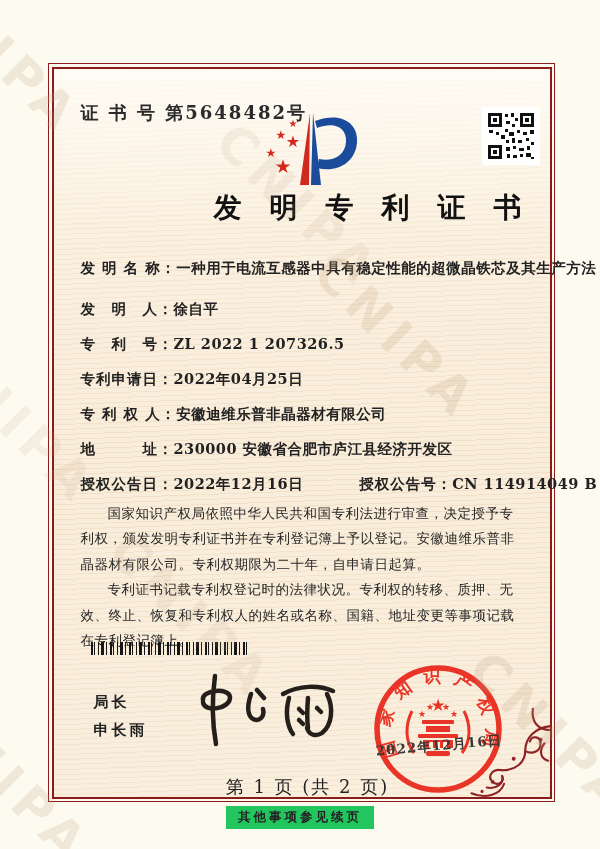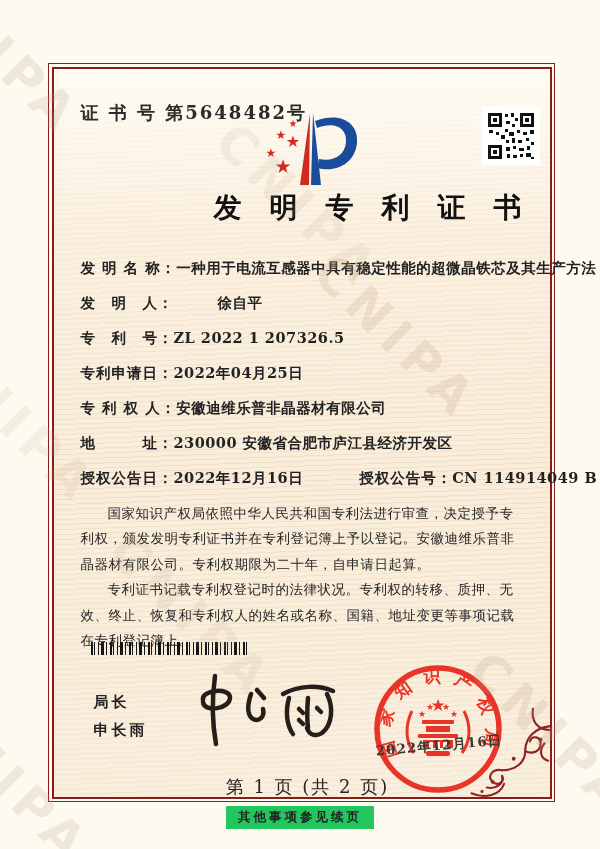--- a/index.html
+++ b/index.html
@@ -44,21 +44,21 @@
     background:#fff;padding:3px;box-sizing:border-box;
   }
   .title{
     position:absolute;left:0;right:0;top:120px;text-align:right;
     font-size:28px;font-weight:bold;color:#111;
     letter-spacing:28px;padding-left:45px;
   }
   
   .fields{position:absolute;left:27px;right:16px;top:188px;display:flex;flex-direction:column;gap:14px;}
   .row{display:flex;line-height:21px;font-size:14.5px;font-weight:700;color:#222;white-space:nowrap;}
-  .row.gap-lg{gap:44px;}
+  .row.gap-lg{margin-top:6px;}
   .lab{flex:none;letter-spacing:1px;}
   .val{letter-spacing:0.5px;}
   .val2lab{margin-left:56px;letter-spacing:1px;}
   
   .paras{position:absolute;left:27px;right:24px;top:432px;font-size:13.5px;line-height:25.5px;color:#262626;}
   .paras p{margin:0;text-indent:2em;letter-spacing:0.5px;}
   
   .barcode{
     position:absolute;left:37px;top:573px;width:158px;height:13px;
     background:repeating-linear-gradient(90deg,

